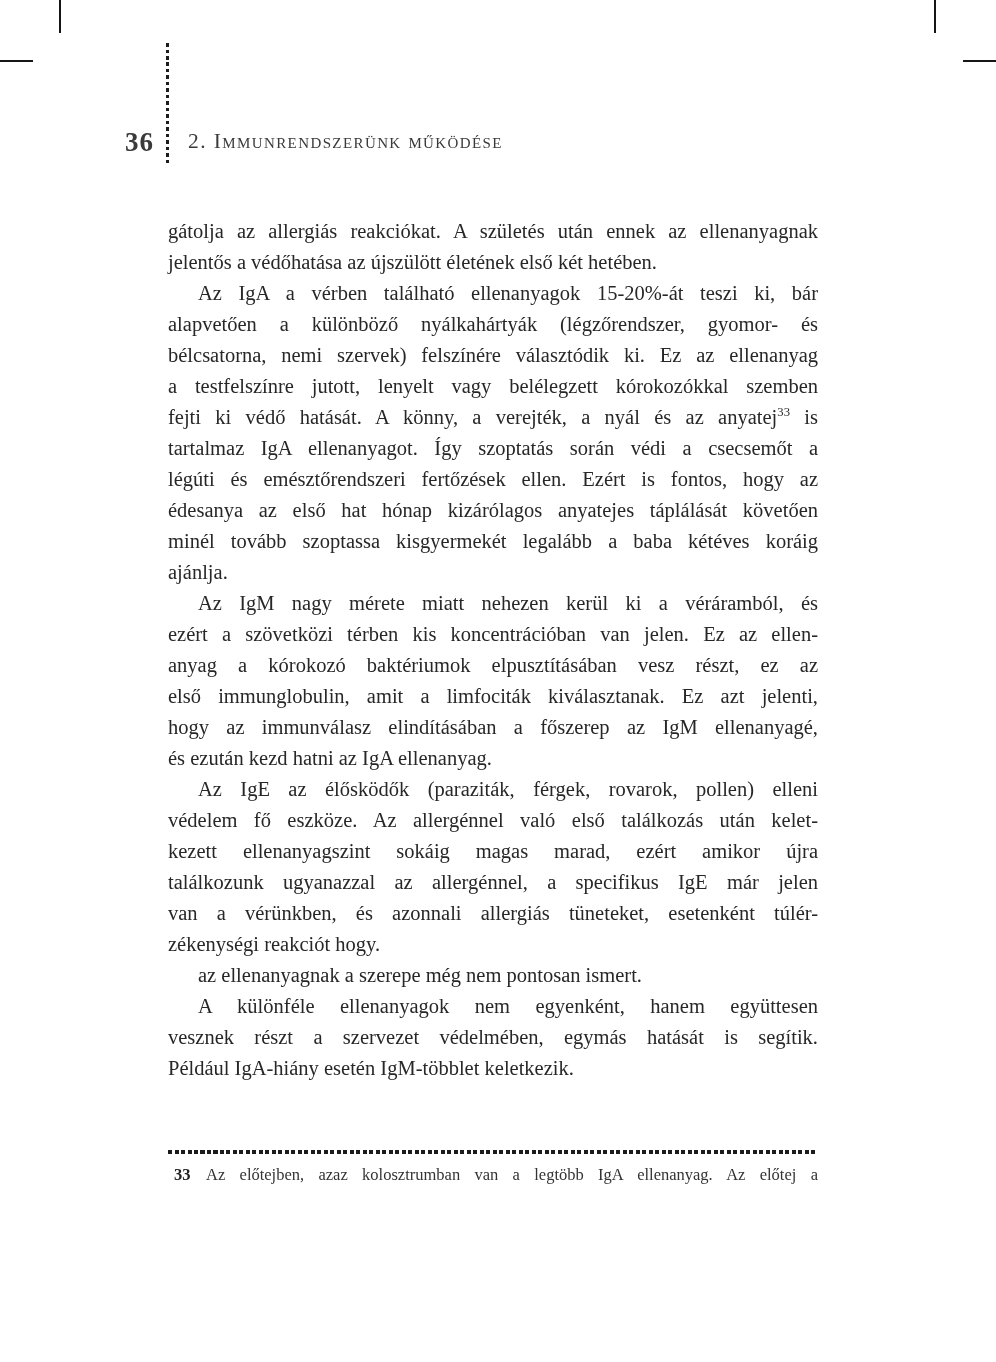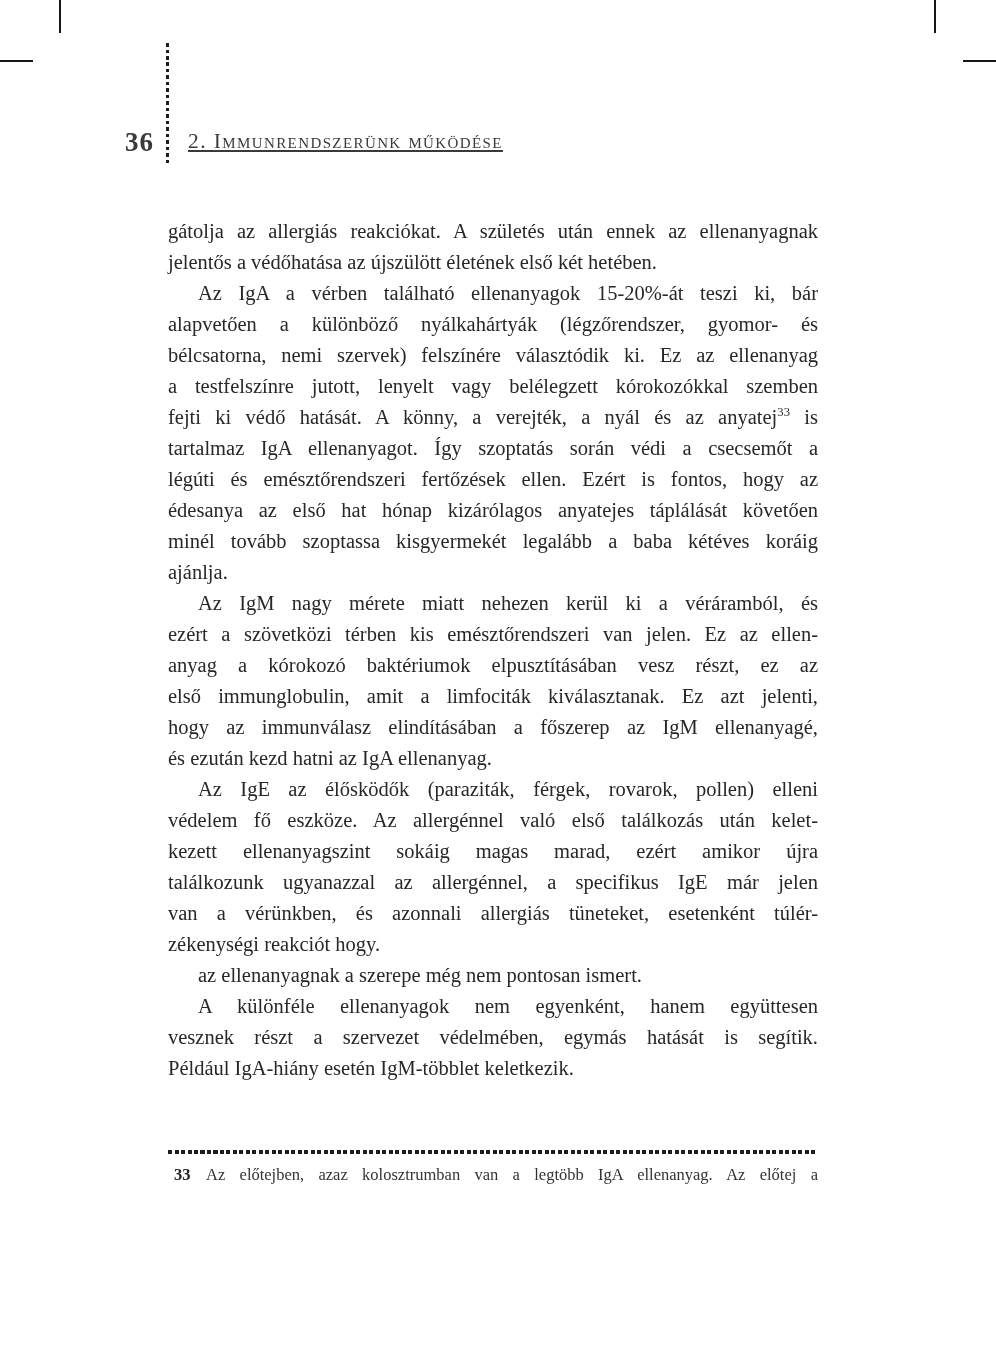--- a/index.html
+++ b/index.html
@@ -47,21 +47,20 @@
     background-image: repeating-linear-gradient(180deg, #1c1c1c 0px, #1c1c1c 3.5px, transparent 3.5px, transparent 6.5px);
   }
   .chapter-header {
     position: absolute;
     left: 188px; top: 129px;
     font-variant: small-caps;
     font-size: 21.5px;
     letter-spacing: 1.4px;
     color: #3a3a3a;
     white-space: nowrap;
-    text-decoration: underline;
   }
 
   
   .body-text {
     position: absolute;
     left: 168px; top: 216px;
     width: 650px;
     font-size: 20.5px;
     line-height: 31px;
     color: #272727;
@@ -145,21 +144,21 @@
         <div class="line">a testfelszínre jutott, lenyelt vagy belélegzett kórokozókkal szemben</div>
         <div class="line">fejti ki védő hatását. A könny, a verejték, a nyál és az anyatej<sup>33</sup> is</div>
         <div class="line">tartalmaz IgA ellenanyagot. Így szoptatás során védi a csecsemőt a</div>
         <div class="line">légúti és emésztőrendszeri fertőzések ellen. Ezért is fontos, hogy az</div>
         <div class="line">édesanya az első hat hónap kizárólagos anyatejes táplálását követően</div>
         <div class="line">minél tovább szoptassa kisgyermekét legalább a baba kétéves koráig</div>
         <div class="line last">ajánlja.</div>
       </div>
       <div class="para indent">
         <div class="line">Az IgM nagy mérete miatt nehezen kerül ki a véráramból, és</div>
-        <div class="line">ezért a szövetközi térben kis emésztőrendszeri van jelen. Ez az ellen-</div>
+        <div class="line">ezért a szövetközi térben kis koncentrációban van jelen. Ez az ellen-</div>
         <div class="line">anyag a kórokozó baktériumok elpusztításában vesz részt, ez az</div>
         <div class="line">első immunglobulin, amit a limfociták kiválasztanak. Ez azt jelenti,</div>
         <div class="line">hogy az immunválasz elindításában a főszerep az IgM ellenanyagé,</div>
         <div class="line last">és ezután kezd hatni az IgA ellenanyag.</div>
       </div>
       <div class="para indent">
         <div class="line">Az IgE az élősködők (paraziták, férgek, rovarok, pollen) elleni</div>
         <div class="line">védelem fő eszköze. Az allergénnel való első találkozás után kelet-</div>
         <div class="line">kezett ellenanyagszint sokáig magas marad, ezért amikor újra</div>
         <div class="line">találkozunk ugyanazzal az allergénnel, a specifikus IgE már jelen</div>

